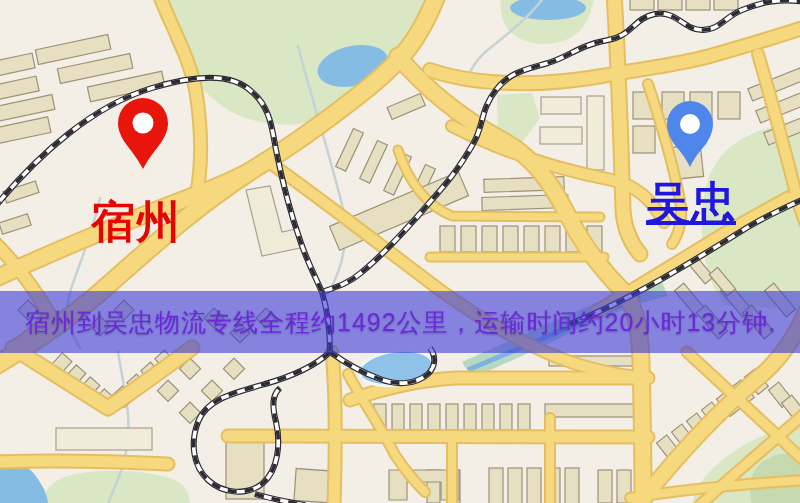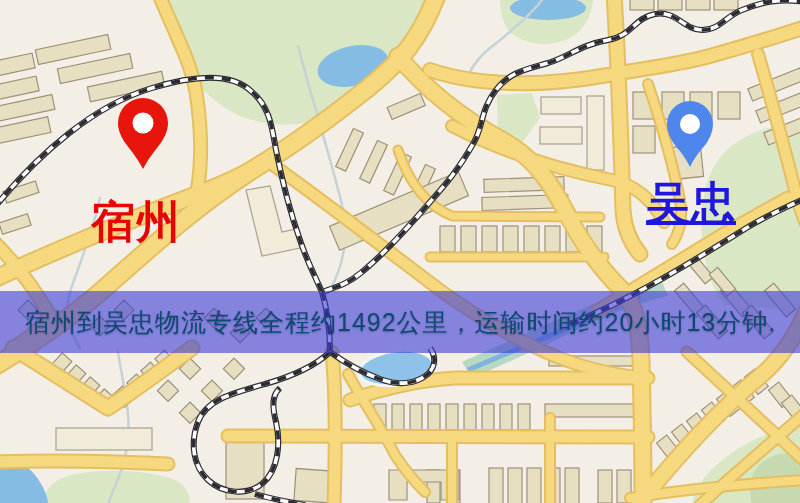--- a/index.html
+++ b/index.html
@@ -16,21 +16,21 @@
   .railA{fill:none;stroke:#2b2b31;stroke-width:6;stroke-linecap:butt;}
   .railB{fill:none;stroke:#ffffff;stroke-width:3.6;}
   .railD{fill:none;stroke:#2b2b31;stroke-width:3.6;stroke-dasharray:9 8;}
   .pin{position:absolute;}
   .place-label{position:absolute;font-size:44px;font-weight:700;line-height:1;
                letter-spacing:1px;white-space:nowrap;}
   #origin-label{left:91px;top:179px;margin-top:21px;}
   #destination-label{left:646px;top:181px;}
   #banner{position:absolute;left:0;top:291px;width:800px;height:62px;
           background:rgba(58,58,215,0.60);display:flex;align-items:center;}
-  #banner span{color:#0c4a6e;font-size:25px;letter-spacing:1px;padding-left:25px;
+  #banner span{color:#6d28d9;font-size:25px;letter-spacing:1px;padding-left:25px;
                text-shadow:0 1px 2px rgba(20,20,90,0.35);white-space:nowrap;}
 </style>
 </head>
 <body>
 
 <div id="stage">
   <svg id="map-svg" viewBox="0 0 800 503">
     <defs>
       <path id="r1" d="M 438,-8 C 420,40 400,62 368,88 C 330,118 300,140 268,160 C 200,202 150,248 98,294 C 65,322 30,345 -8,368"></path>
       <path id="r2" d="M -8,280 C 60,248 130,220 198,194 C 230,182 254,170 271,158"></path>

